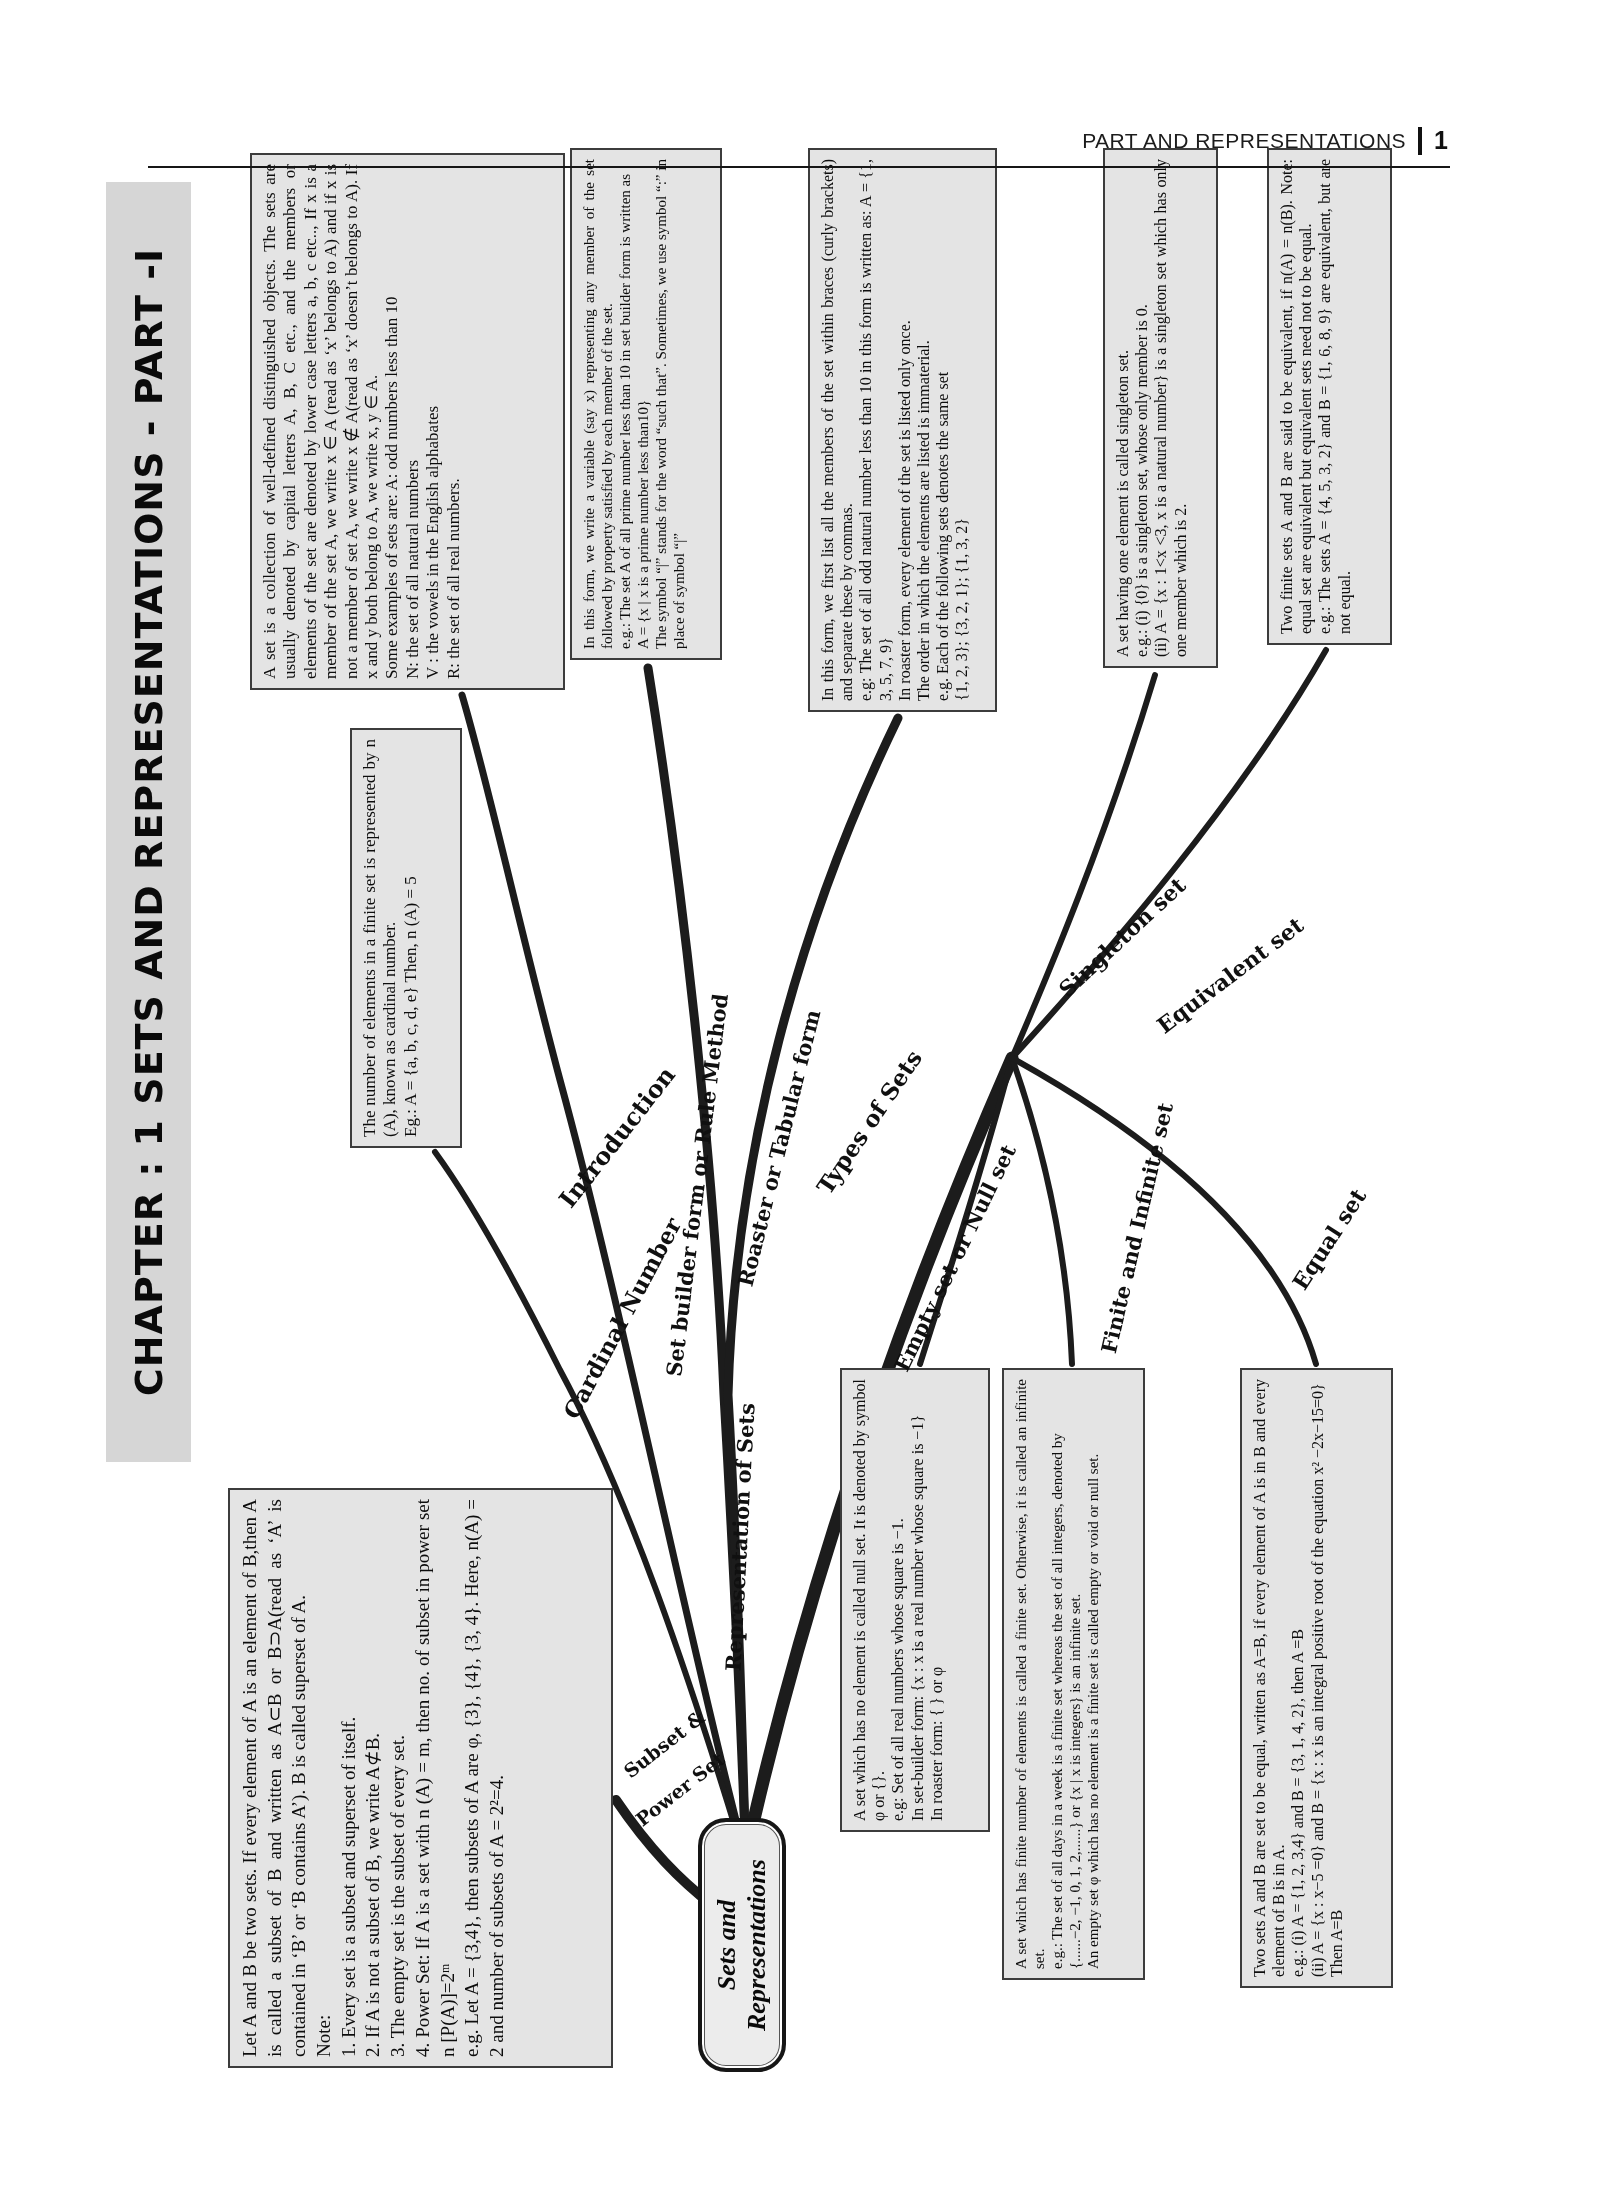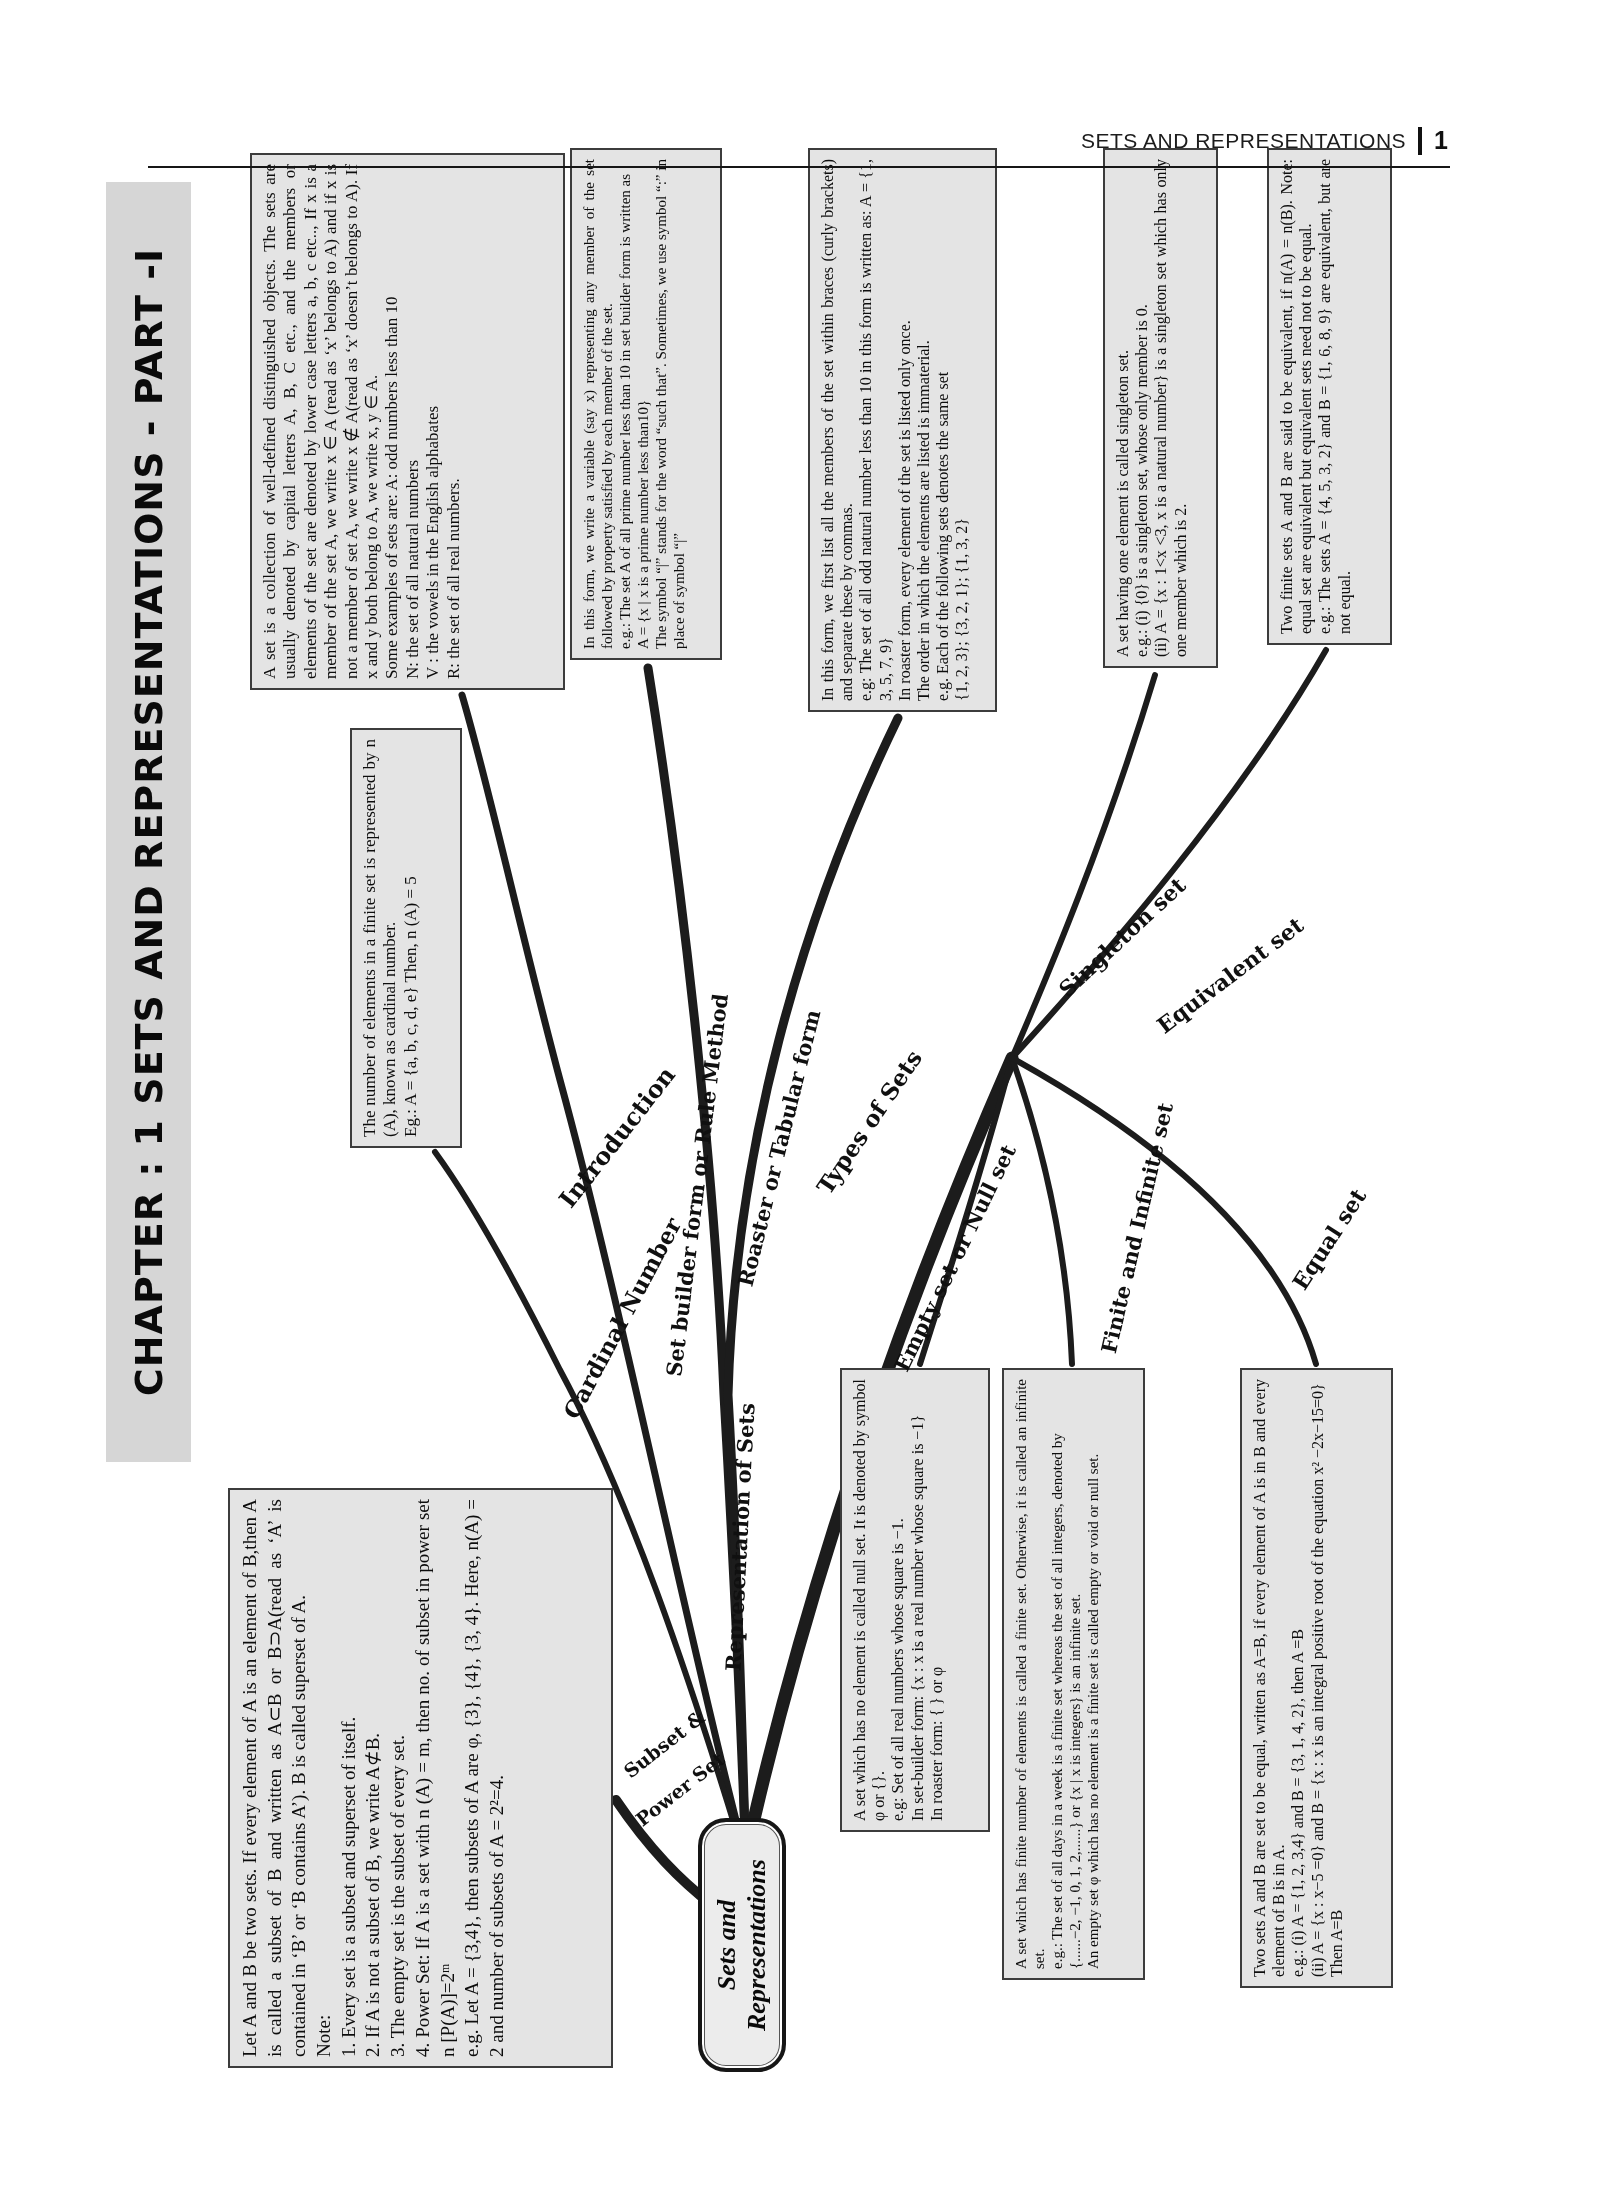--- a/index.html
+++ b/index.html
@@ -83,21 +83,21 @@
     color:#101010;
   }
 
   
   svg.branches { position:absolute; left:0; top:0; z-index:1; }
 </style>
 </head>
 <body>
 
 <div class="page-header">
-  <span class="htitle">SETS AND REPRESENTATIONS</span>
+  <span class="htitle">PART AND REPRESENTATIONS</span>
   <span class="hbar"></span>
   <span class="hpage">1</span>
 </div>
 <div class="header-rule"></div>
 
 <svg class="branches" width="1600" height="2200" viewBox="0 0 1600 2200">
   <g fill="none" stroke="#1c1c1c" stroke-linecap="round">
     <path d="M 745 1835 C 738 1650 730 1500 724 1395 C 715 1180 685 900 648 668" stroke-width="9"></path>
     <path d="M 745 1835 C 740 1650 734 1500 728 1395 C 735 1150 800 920 898 718" stroke-width="9"></path>
     <path d="M 738 1828 C 680 1600 620 1300 560 1080 C 520 930 490 790 462 695" stroke-width="7"></path>

